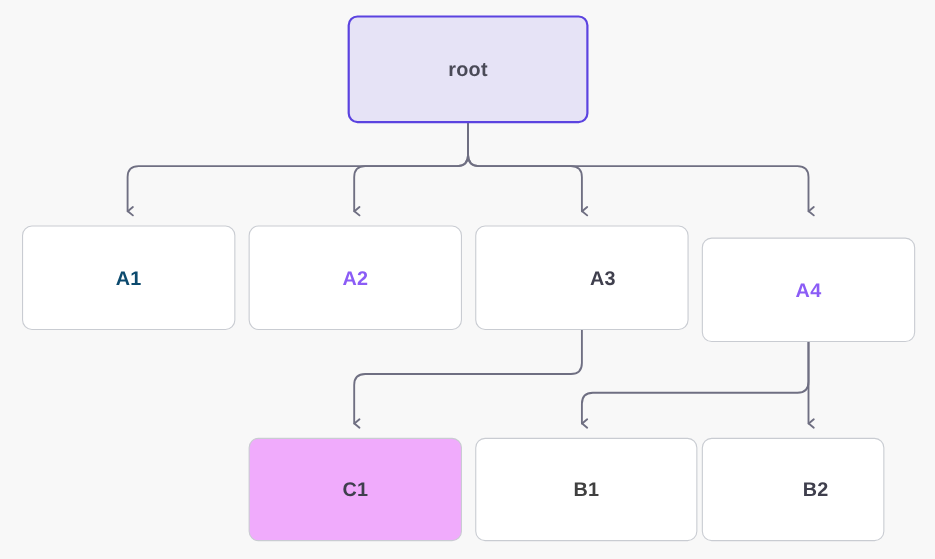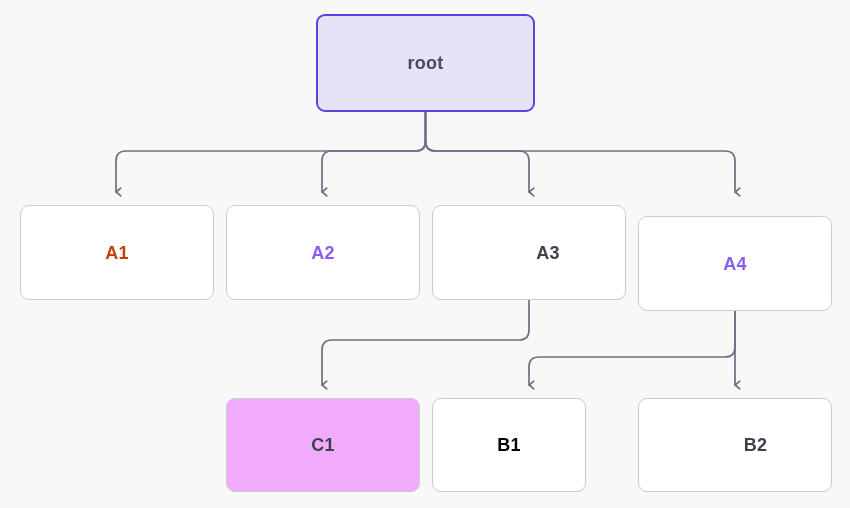--- a/index.html
+++ b/index.html
@@ -70,36 +70,36 @@
         <path d="M 529 300 L 529 330 Q 529 340 519 340 L 332 340 Q 322 340 322 350 L 322 385" marker-end="url(#arrowhead)" stroke="#6f6f82"></path>
         <path d="M 735 300 L 735 347 Q 735 357 725 357 L 539 357 Q 529 357 529 367 L 529 385" marker-end="url(#arrowhead)" stroke="#6f6f82"></path>
         <path d="M 735 300 L 735 385" marker-end="url(#arrowhead)" stroke="#6f6f82"></path>
       </g>
   </svg>
 
   <div id="nodes-group">
       <div class="node root-node" style="left: 316px; top: 14px; width: 219px; height: 98px; background: rgb(230, 227, 246); border-color: rgb(91, 67, 224); color: rgb(74, 74, 87);">
         <span class="node-label">root</span>
       </div>
-      <div class="node" style="left: 20px; top: 205px; width: 194px; height: 95px; background: rgb(255, 255, 255); border-color: rgb(201, 204, 210); color: #c2410c;">
+      <div class="node" style="left: 20px; top: 205px; width: 194px; height: 95px; background: rgb(255, 255, 255); border-color: rgb(201, 204, 210); color: #0c4a6e;">
         <span class="node-label">A1</span>
       </div>
       <div class="node" style="left: 226px; top: 205px; width: 194px; height: 95px; background: rgb(255, 255, 255); border-color: rgb(201, 204, 210); color: #8b5cf6;">
         <span class="node-label">A2</span>
       </div>
       <div class="node" style="left: 432px; top: 205px; width: 194px; height: 95px; background: rgb(255, 255, 255); border-color: rgb(201, 204, 210); color: rgb(63, 63, 77); padding-left: 38px;">
         <span class="node-label">A3</span>
       </div>
       <div class="node" style="left: 638px; top: 216px; width: 194px; height: 95px; background: rgb(255, 255, 255); border-color: rgb(201, 204, 210); color: #8b5cf6;">
         <span class="node-label">A4</span>
       </div>
       <div class="node" style="left: 226px; top: 398px; width: 194px; height: 94px; background: #f0abfc; border-color: rgb(201, 204, 210); color: rgb(63, 63, 77);">
         <span class="node-label">C1</span>
       </div>
-      <div class="node" style="left: 432px; top: 398px; width: 154px; height: 94px; background: rgb(255, 255, 255); border-color: rgb(201, 204, 210); color: #000000;">
+      <div class="node" style="left: 432px; top: 398px; width: 202px; height: 94px; background: rgb(255, 255, 255); border-color: rgb(201, 204, 210); color: #404040;">
         <span class="node-label">B1</span>
       </div>
-      <div class="node" style="left: 638px; top: 398px; width: 194px; height: 94px; background: rgb(255, 255, 255); border-color: rgb(201, 204, 210); color: rgb(63, 63, 77); padding-left: 41px;">
+      <div class="node" style="left: 638px; top: 398px; width: 166px; height: 94px; background: rgb(255, 255, 255); border-color: rgb(201, 204, 210); color: rgb(63, 63, 77); padding-left: 41px;">
         <span class="node-label">B2</span>
       </div>
     </div>
 
 </div>
 
 </body></html>

